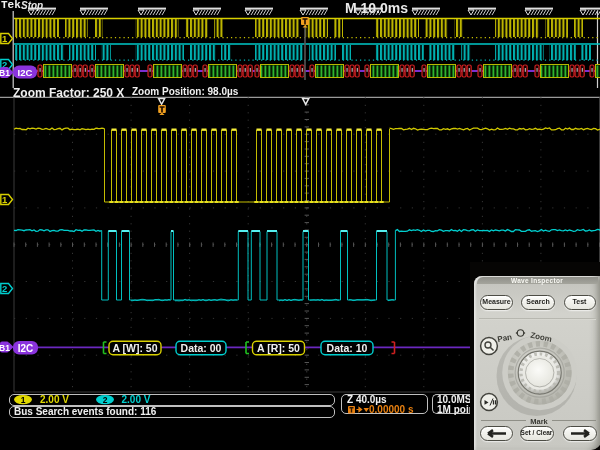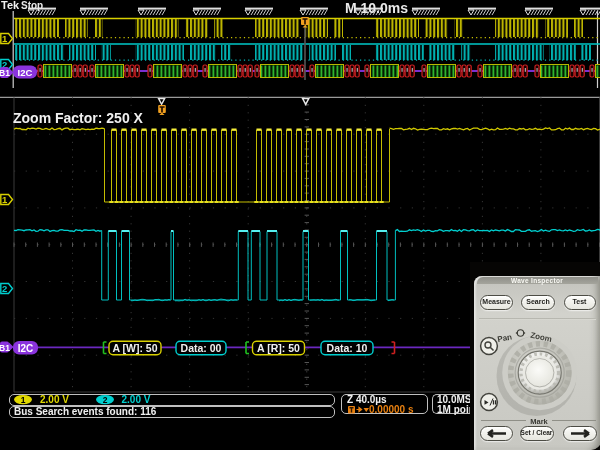--- a/index.html
+++ b/index.html
@@ -256,24 +256,25 @@
       <path d="M9 68 L13.5 72.5 L9 77 Z" fill="#8a33dd"></path>
       <text x="4.5" y="76" fill="#fff" font-size="8.5" font-weight="bold" text-anchor="middle" font-family="Liberation Sans, sans-serif">B1</text>
 <rect x="13" y="65.5" width="24" height="13" rx="6" fill="#8a33dd"></rect>
 <text x="25" y="75.6" fill="#fff" font-size="9.5" font-weight="bold" text-anchor="middle" font-family="Liberation Sans, sans-serif">I2C</text>
 <rect x="0" y="341.5" width="9" height="11" rx="2" fill="#8a33dd"></rect>
       <path d="M9 342.5 L13.5 347.0 L9 351.5 Z" fill="#8a33dd"></path>
       <text x="4.5" y="350.5" fill="#fff" font-size="8.5" font-weight="bold" text-anchor="middle" font-family="Liberation Sans, sans-serif">B1</text>
 <rect x="13" y="341" width="25" height="13.5" rx="6" fill="#8a33dd"></rect>
 <text x="25.5" y="351.6" fill="#fff" font-size="10" font-weight="bold" text-anchor="middle" font-family="Liberation Sans, sans-serif">I2C</text>
 </svg>
-<div class="t" style="left:1px;top:-1px;color:#f0f0f0;font-size:11px;font-weight:bold;font-family:Liberation Sans, sans-serif;">Tek</div>
-<div class="t" style="left:21px;top:0px;color:#e8e8e8;font-size:10px;font-weight:bold;">Stop</div>
+<div class="t" style="left:1px;top:-1px;color:#f0f0f0;font-size:11px;font-weight:bold;font-family:Liberation Mono, monospace;">Tek</div>
+<div class="t" style="left:21px;top:0px;color:#e8e8e8;font-size:10px;font-weight:bold;font-style:italic;">Stop</div>
 <div class="t" style="left:345px;top:0px;color:#e8e8e8;font-size:14px;font-weight:bold;">M 10.0ms</div>
-<div class="t" style="left:13px;top:86px;color:#f0f0f0;font-size:14px;font-weight:bold;margin-top:24px;">Zoom Factor: 250 X</div>
+<div class="t" style="left:13px;top:86px;color:#f0f0f0;font-size:12px;font-weight:bold;">Zoom Factor: 250 X</div>
+<div class="t" style="left:132px;top:86px;color:#f0f0f0;font-size:10px;font-weight:bold;">Zoom Position: 98.0µs</div>
 
 <div class="box" style="left:9px;top:394px;width:324px;height:9.5px;"></div>
 <div class="box" style="left:9px;top:406px;width:324px;height:9.5px;"></div>
 <div class="box" style="left:341px;top:393.5px;width:85px;height:18.5px;"></div>
 <div class="box" style="left:432px;top:393.5px;width:141px;height:18.5px;border-radius:5px 0 0 5px;border-right:none;"></div>
 <svg width="600" height="450" viewBox="0 0 600 450" style="position:absolute;left:0;top:0">
 <ellipse cx="23" cy="399.6" rx="9" ry="4.7" fill="#e0d800"></ellipse>
 <text x="23" y="402.9" fill="#000" font-size="8.5" font-weight="bold" text-anchor="middle" font-family="Liberation Sans, sans-serif">1</text>
 <text x="40" y="403.2" fill="#e0d800" font-size="10px" font-weight="bold" font-family="Liberation Sans, sans-serif">2.00 V</text>
 <ellipse cx="105" cy="399.6" rx="9" ry="4.7" fill="#00cfcf"></ellipse>

